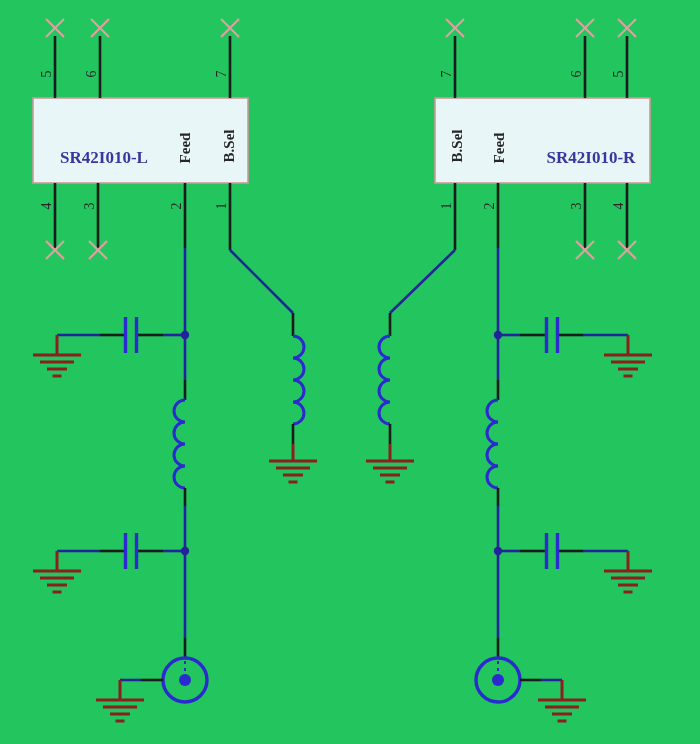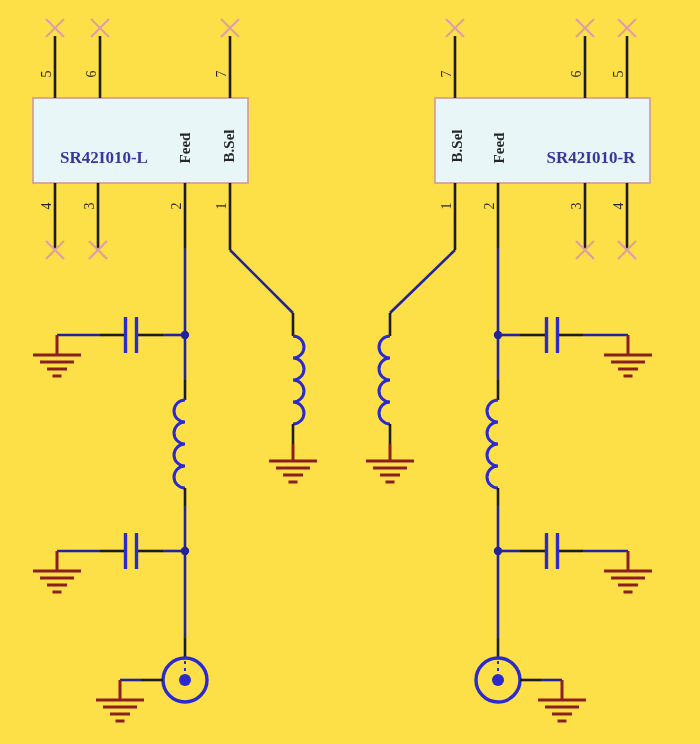--- a/index.html
+++ b/index.html
@@ -8,21 +8,21 @@
     background: #ffffff;
     width: 700px;
     height: 744px;
     overflow: hidden;
     font-family: "Liberation Serif", serif;
   }
   #stage {
     position: relative;
     width: 700px;
     height: 744px;
-    background: #fde047;
+    background: #22c55e;
   }
   svg { display: block; }
 
   .pin        { stroke: var(--pin-black); stroke-width: 2.6; fill: none; stroke-linecap: butt; }
   .net        { stroke: var(--wire-blue); stroke-width: 2.6; fill: none; stroke-linecap: butt; }
   .cap-plate  { stroke: var(--component-blue); stroke-width: 3.4; fill: none; }
   .coil       { stroke: var(--component-blue); stroke-width: 3; fill: none; }
   .gnd        { stroke: var(--ground-red); stroke-width: 3; fill: none; stroke-linecap: butt; }
   .nc         { stroke: var(--no-connect-pink); stroke-width: 2.2; fill: none; }
   .junction   { fill: var(--wire-blue); stroke: none; }

